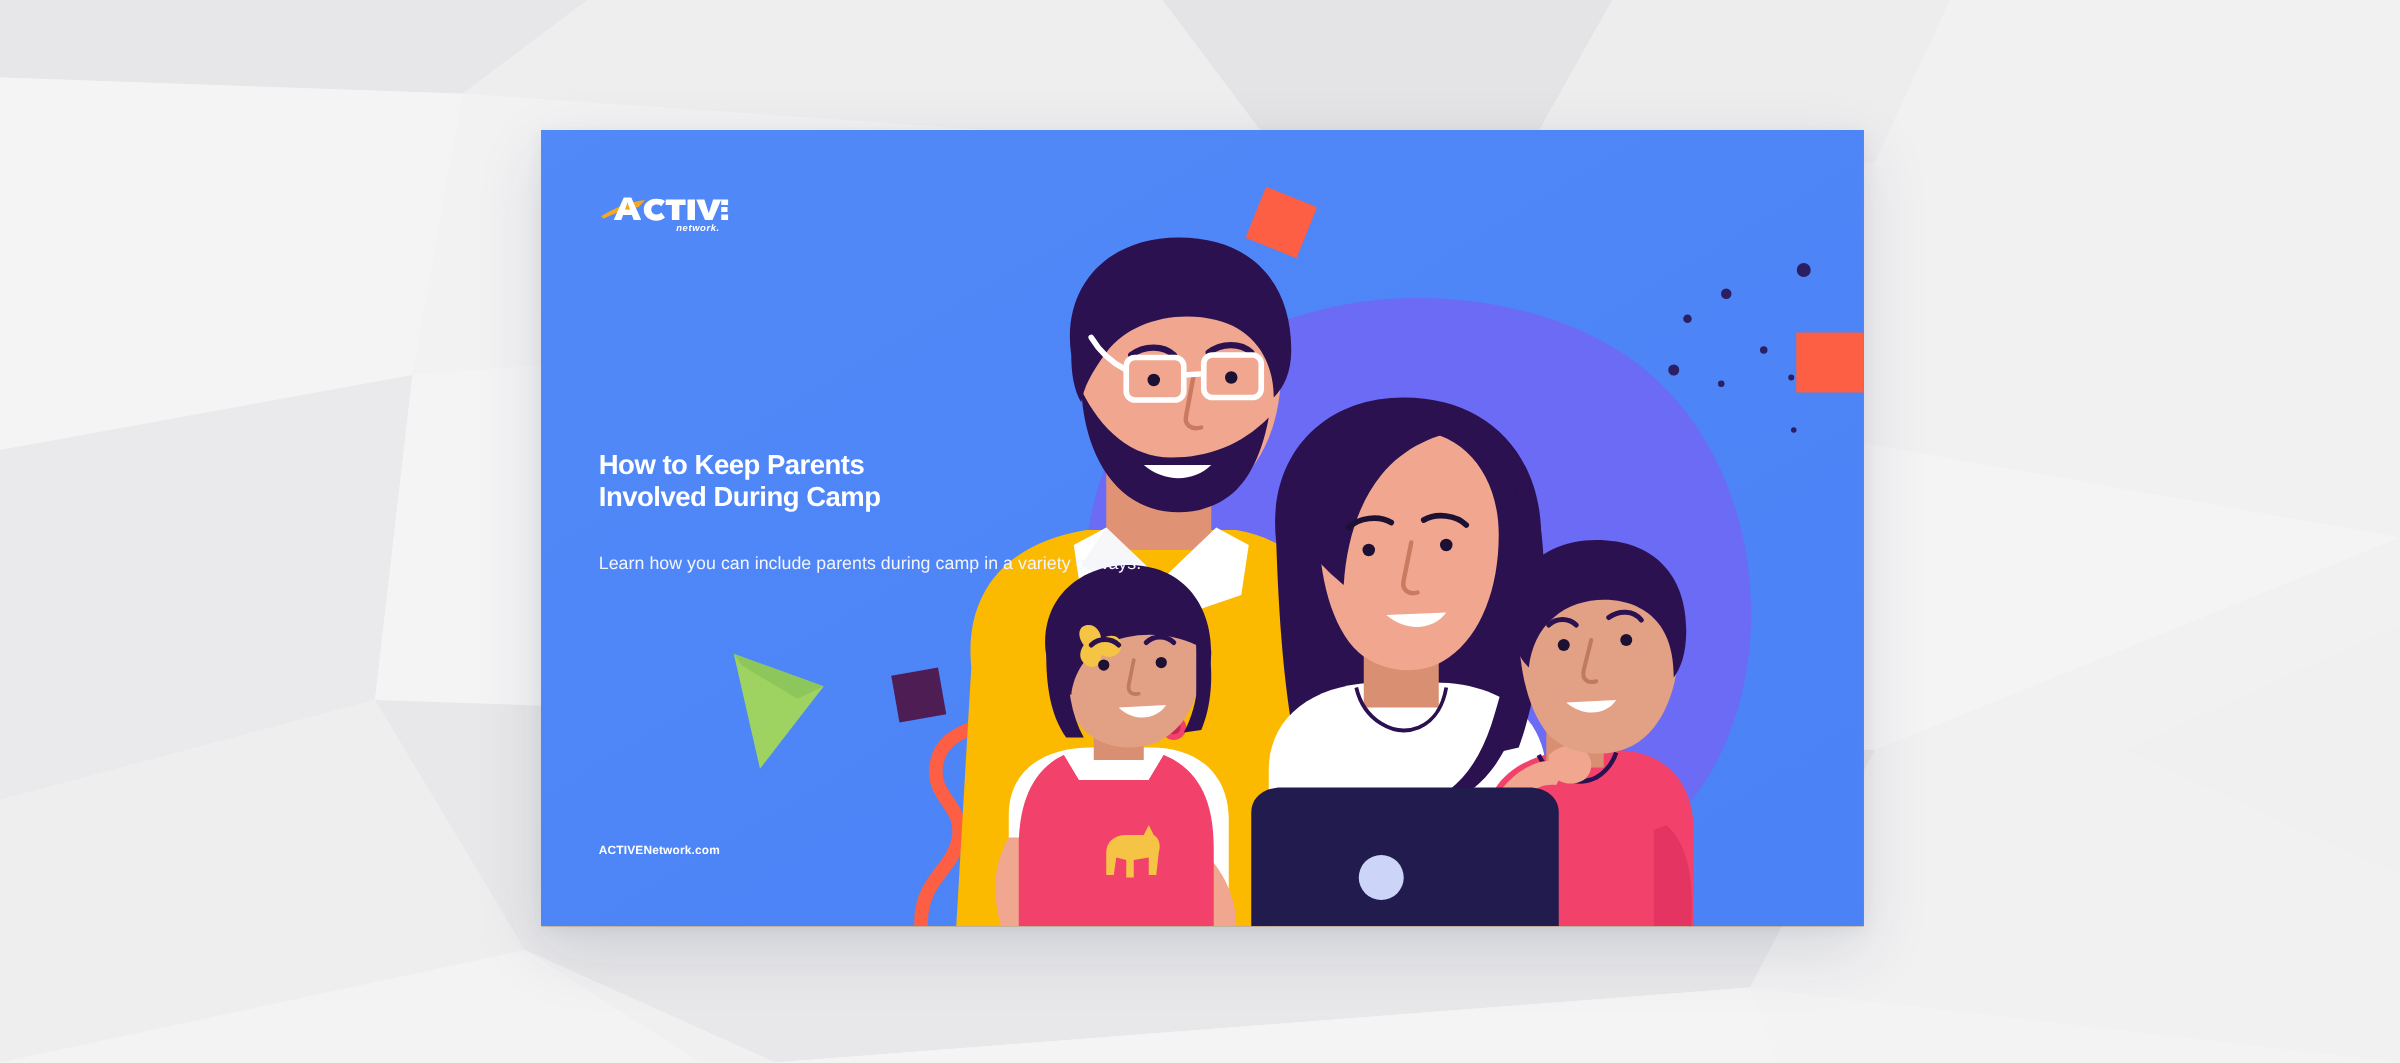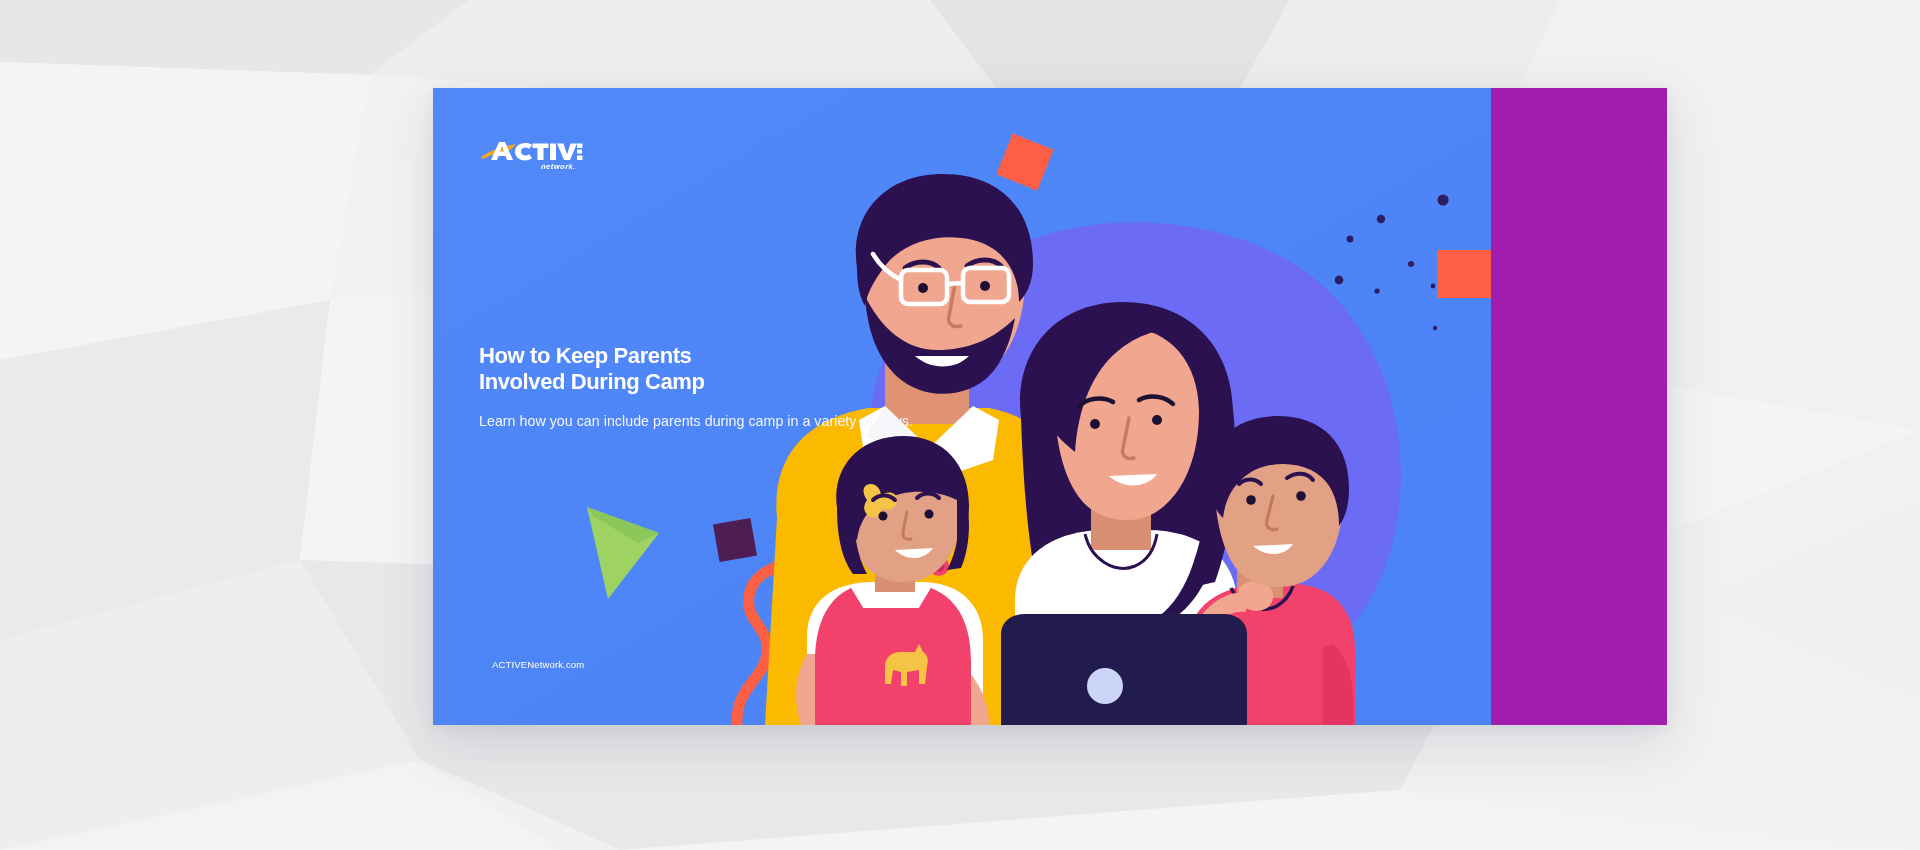--- a/index.html
+++ b/index.html
@@ -19,23 +19,23 @@
 
   
   .poly-bg {
     position:absolute; inset:0;
     width:1920px; height:850px;
   }
 
   
   .slide-card {
     position:absolute;
-    left:433px; top:88px;
-    width:1234px; height:637px;
-    background:#a21caf;
+    left:433px; top:104px;
+    width:1058px; height:637px;
+    background:#a16207;
     overflow:hidden;
     box-shadow:0 18px 50px rgba(40,50,80,.13), 0 3px 12px rgba(40,50,80,.07);
   }
 
   .slide-art {
     position:absolute; inset:0;
     width:1058px; height:637px;
   }
 
   
@@ -56,38 +56,37 @@
   }
   .slide-title {
     color:#ffffff;
     font-size:22px;
     font-weight:bold;
     line-height:1.18;
     letter-spacing:-.4px;
     white-space:pre-line;
   }
   .slide-subtitle {
-    margin-top:16px;
+    margin-top:30px;
     color:#f2f5ff;
     font-size:14.2px;
     font-weight:normal;
     line-height:1.45;
     letter-spacing:.05px;
   }
 
   
   .slide-footer {
     position:absolute;
     left:46px; bottom:55px;
     color:#ffffff;
     font-size:9.5px;
-    font-weight:normal;
+    font-weight:bold;
     letter-spacing:.15px;
     z-index:6;
-    margin-left:13px;
   }
 </style>
 </head>
 <body>
 
 <div id="stage">
 
   <svg class="poly-bg" viewBox="0 0 1920 850" preserveAspectRatio="none">
     <rect x="0" y="0" width="1920" height="850" fill="#f3f3f3"></rect>
     <g stroke="none">

